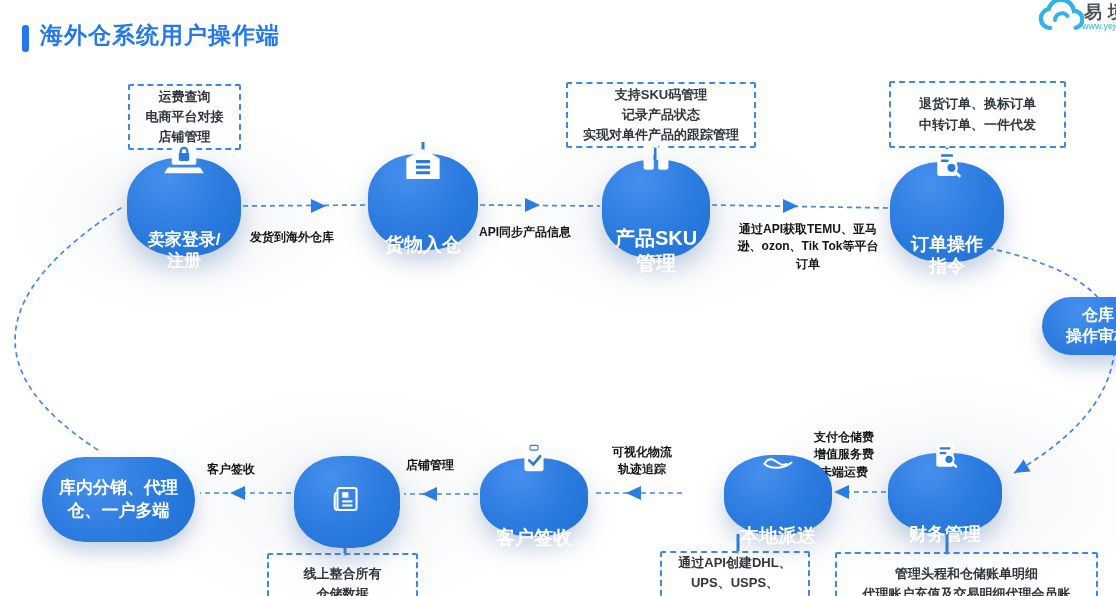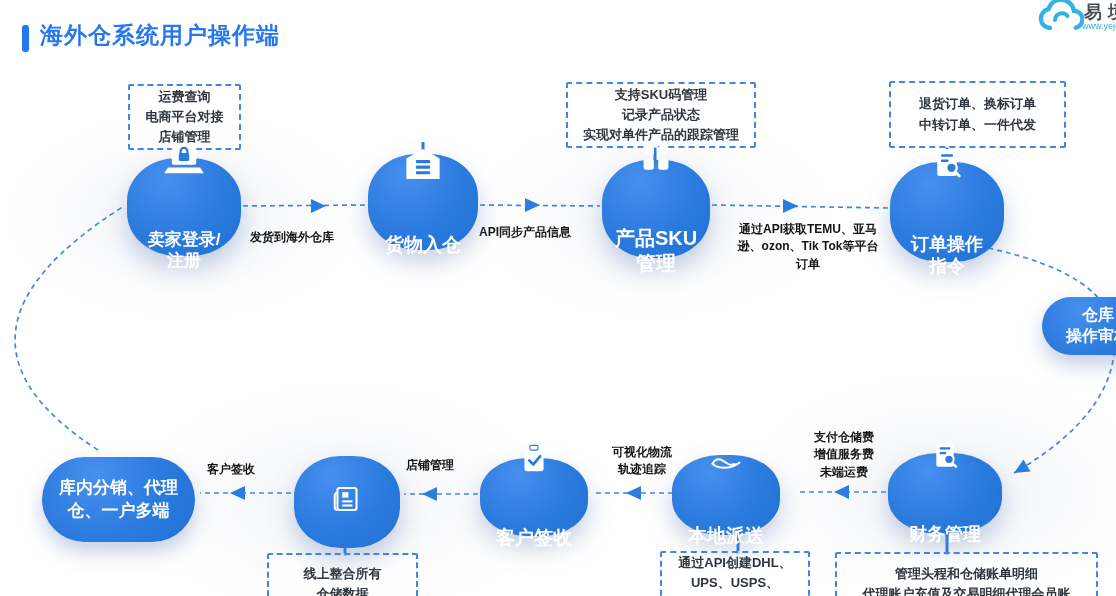--- a/index.html
+++ b/index.html
@@ -188,21 +188,21 @@
         <rect x="11" y="2" width="26" height="36" rx="3" fill="#fff"></rect>
         <rect x="16" y="9" width="16" height="3.2" rx="1" fill="#2b7ade"></rect>
         <rect x="16" y="16" width="10" height="3.2" rx="1" fill="#2b7ade"></rect>
         <circle cx="30" cy="27" r="7" fill="#2b7ade" stroke="#fff" stroke-width="3"></circle>
         <line x1="35" y1="32.5" x2="40.5" y2="38" stroke="#fff" stroke-width="3.6" stroke-linecap="round"></line>
       </svg>
     </span>
     <span class="nlabel" style="font-size:18px;">财务管理</span>
   </div>
 
-  <div class="node" style="left:672px;top:455px;width:108px;height:80px;">
+  <div class="node" style="left:724px;top:455px;width:108px;height:80px;">
     <span class="nicon">
       <svg width="36" height="30" viewBox="0 0 48 40">
         <rect x="23" y="3" width="15" height="13" rx="1.5" fill="none" stroke="#fff" stroke-width="2.6"></rect>
         <line x1="30.5" y1="3" x2="30.5" y2="8" stroke="#fff" stroke-width="2.2"></line>
         <path d="M6 29 c3-6 8.5-7.5 13-4.5 l7.5 4.5 c3 1.8 6 1.8 9 .2" fill="none" stroke="#fff" stroke-width="2.6" stroke-linecap="round"></path>
         <path d="M6 29 c7 7 23 8 36-1.5" fill="none" stroke="#fff" stroke-width="2.6" stroke-linecap="round"></path>
       </svg>
     </span>
     <span class="nlabel" style="font-size:19px;">本地派送</span>
   </div>

